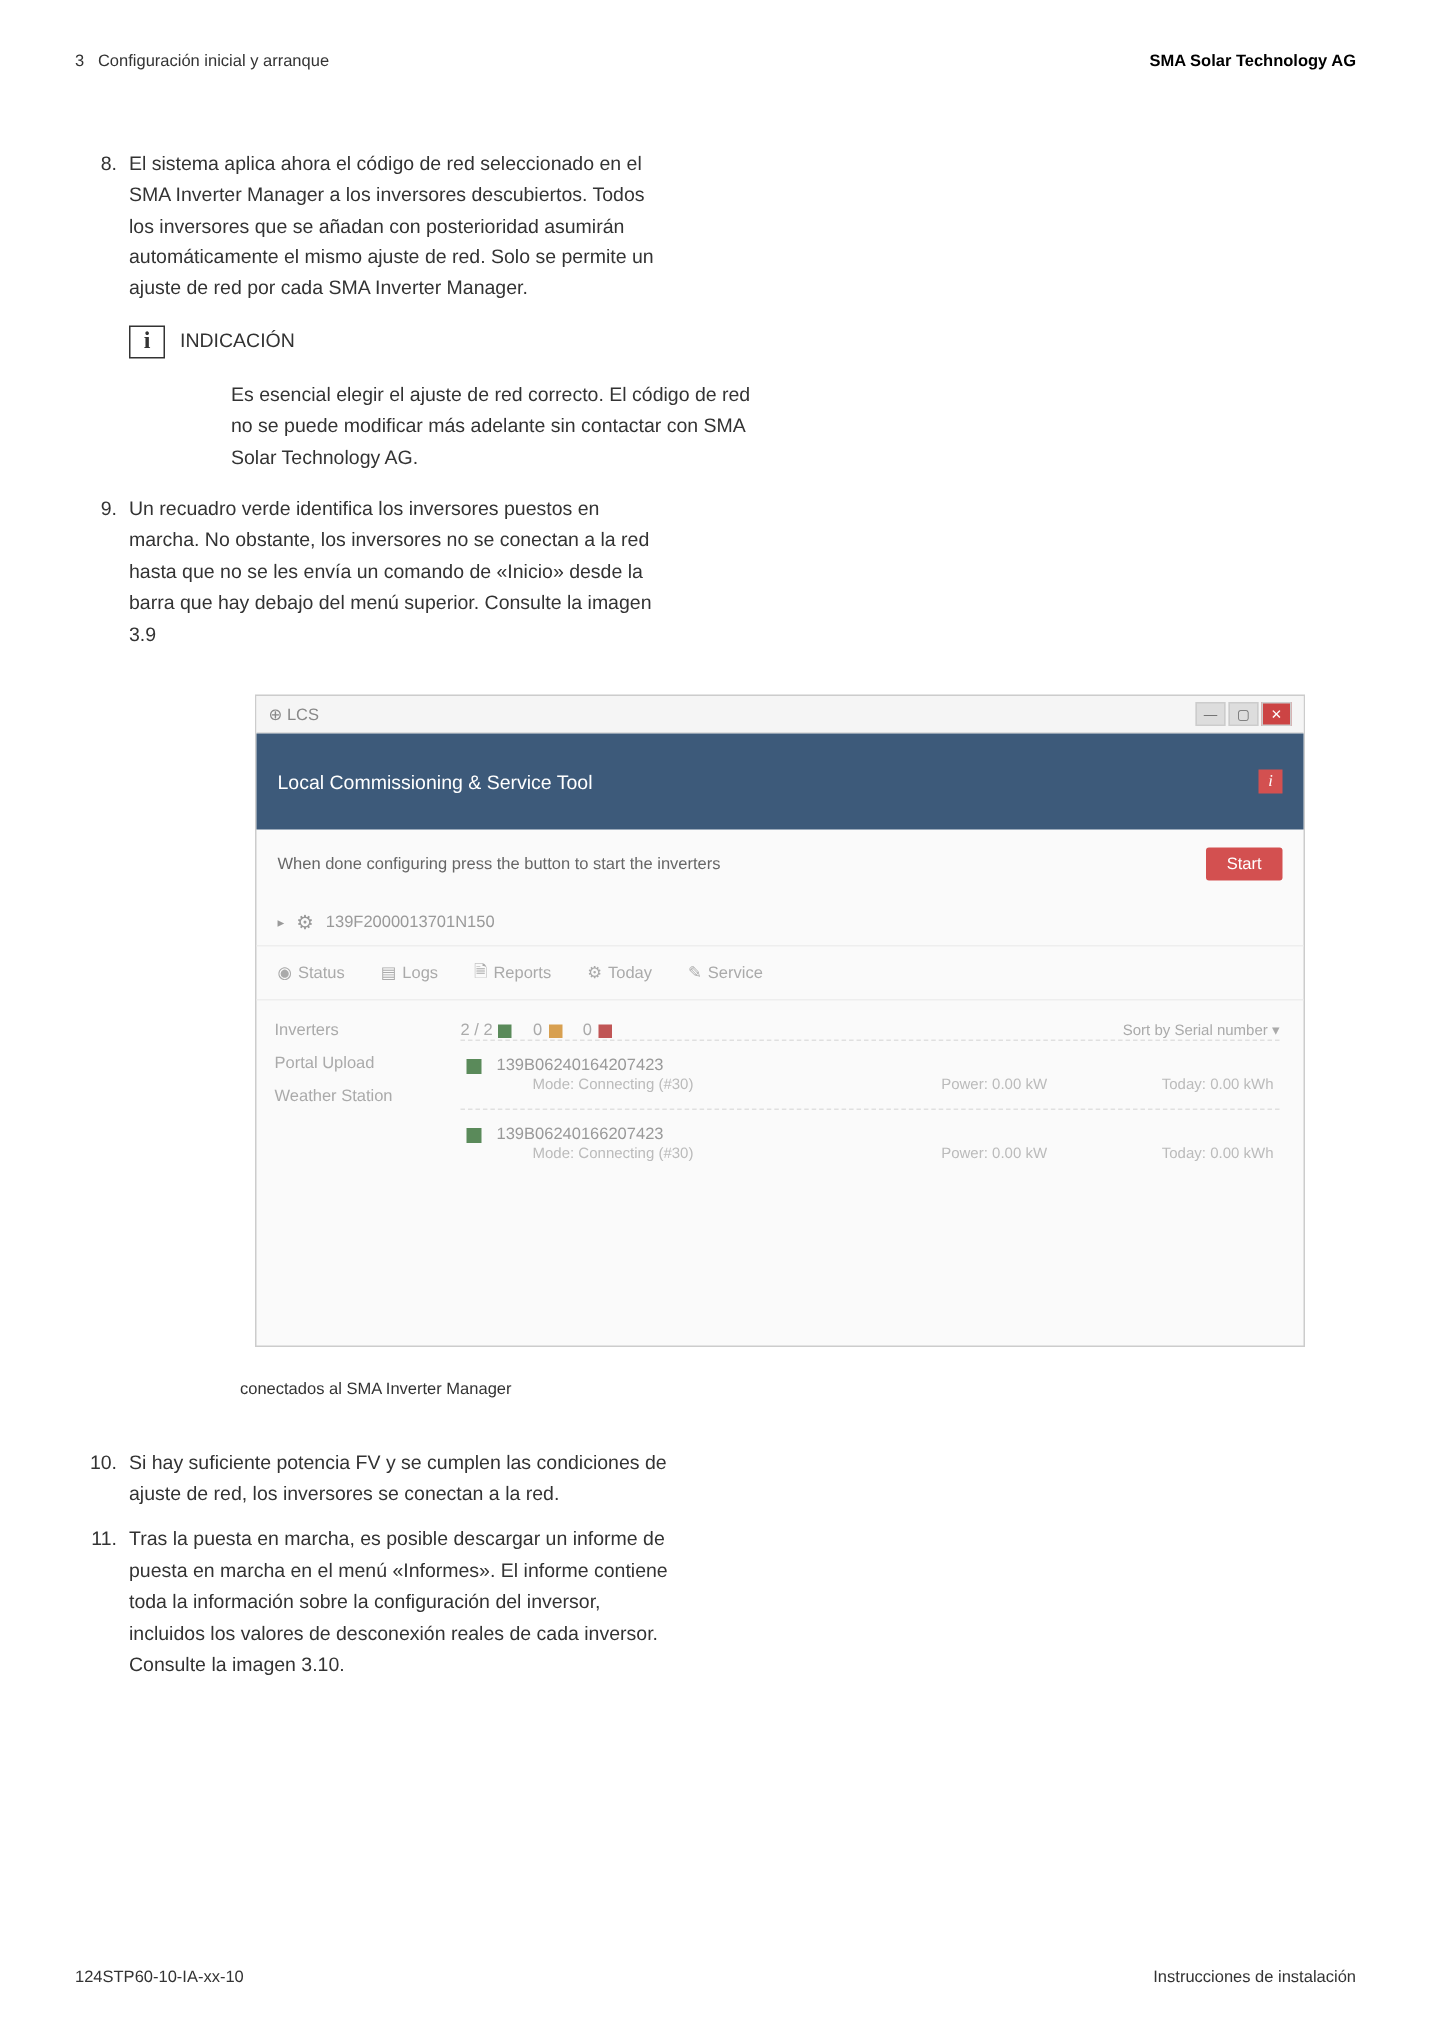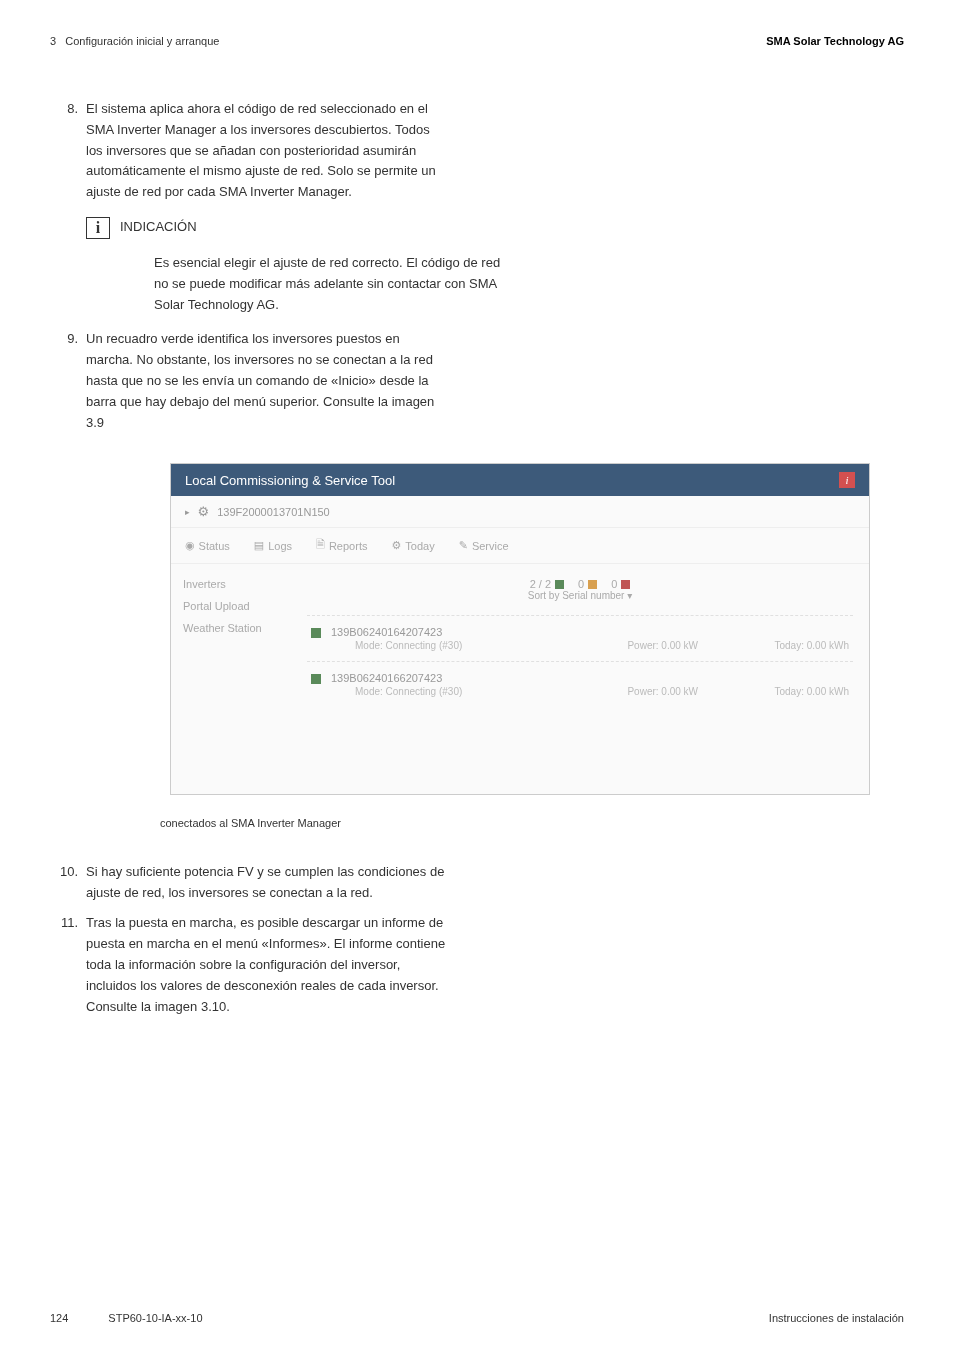--- a/index.html
+++ b/index.html
@@ -113,21 +113,21 @@
       text-align: center;
       line-height: 14px;
     }
     .wc-close {
       background: #cc4444;
       color: white;
     }
     .app-header {
       background: #3d5a7a;
       color: white;
-      padding: 8px 14px;
+      padding: 24px 14px;
       font-size: 13px;
       display: flex;
       justify-content: space-between;
       align-items: center;
     }
     .info-badge {
       background: #d35050;
       color: white;
       width: 16px;
       height: 16px;
@@ -190,23 +190,21 @@
       margin-bottom: 10px;
     }
     .main-panel {
       flex: 1;
       padding: 14px 16px;
     }
     .status-row {
       display: flex;
       justify-content: space-between;
       align-items: center;
-      margin-bottom: 14px;
       color: #aaa;
-      flex-direction: column;
     }
     .status-counts {
       display: flex;
       gap: 14px;
       align-items: center;
     }
     .count-item {
       display: flex;
       align-items: center;
       gap: 4px;
@@ -269,21 +267,20 @@
       position: absolute;
       bottom: 28px;
       left: 50px;
       right: 50px;
       display: flex;
       justify-content: space-between;
       font-size: 11px;
     }
     .footer-left {
       display: flex;
-      gap: 40px;
     }
   </style>
 </head>
 <body>
 
 <div class="header">
   <div class="header-left">
     <span>3</span>&nbsp;&nbsp;&nbsp;<span>Configuración inicial y arranque</span>
   </div>
   <div class="header-right">SMA Solar Technology AG</div>
@@ -302,23 +299,38 @@
 </div>
 <div class="info-text">Es esencial elegir el ajuste de red correcto. El código de red no se puede modificar más adelante sin contactar con SMA Solar Technology AG.</div>
 
 <div class="list-item-9">
   <div class="list-num">9.</div>
   <div class="list-text">Un recuadro verde identifica los inversores puestos en marcha. No obstante, los inversores no se conectan a la red hasta que no se les envía un comando de «Inicio» desde la barra que hay debajo del menú superior. Consulte la imagen 3.9</div>
 </div>
 
 <div class="screenshot-wrapper">
   <div class="screenshot">
+    <div class="window-titlebar">
+      <div class="window-title">
+        <span>⊕</span>
+        <span>LCS</span>
+      </div>
+      <div class="window-controls">
+        <div class="wc-btn">—</div>
+        <div class="wc-btn">▢</div>
+        <div class="wc-btn wc-close">✕</div>
+      </div>
+    </div>
     <div class="app-header">
       <span>Local Commissioning &amp; Service Tool</span>
       <span class="info-badge">i</span>
+    </div>
+    <div class="action-row">
+      <span>When done configuring press the button to start the inverters</span>
+      <div class="start-btn">Start</div>
     </div>
     <div class="device-row">
       <span class="collapse-caret">▸</span>
       <span class="device-icon">⚙</span>
       <span>139F2000013701N150</span>
     </div>
     <div class="tabs-row">
       <div class="tab-item">
           <span>◉</span> 
           <span>Status</span>

